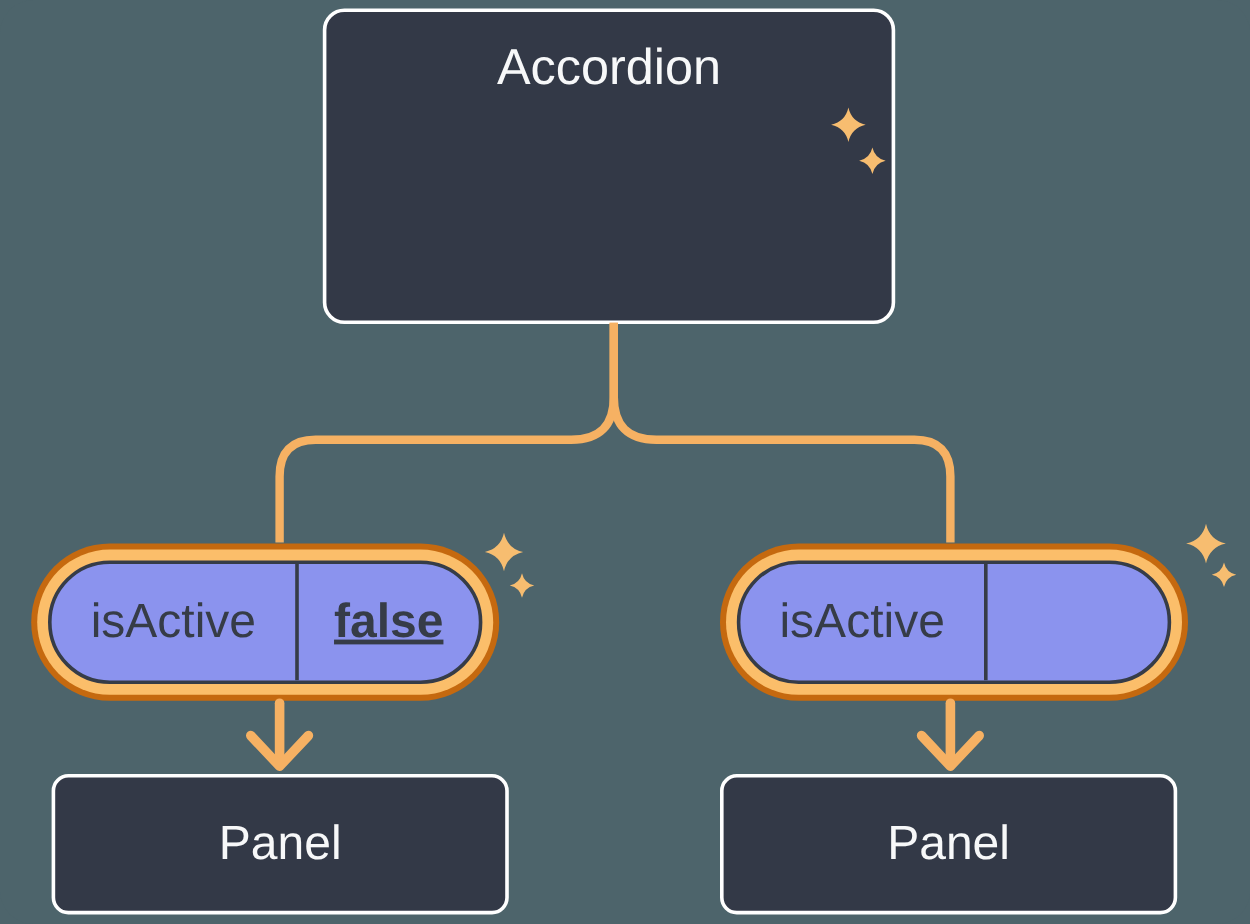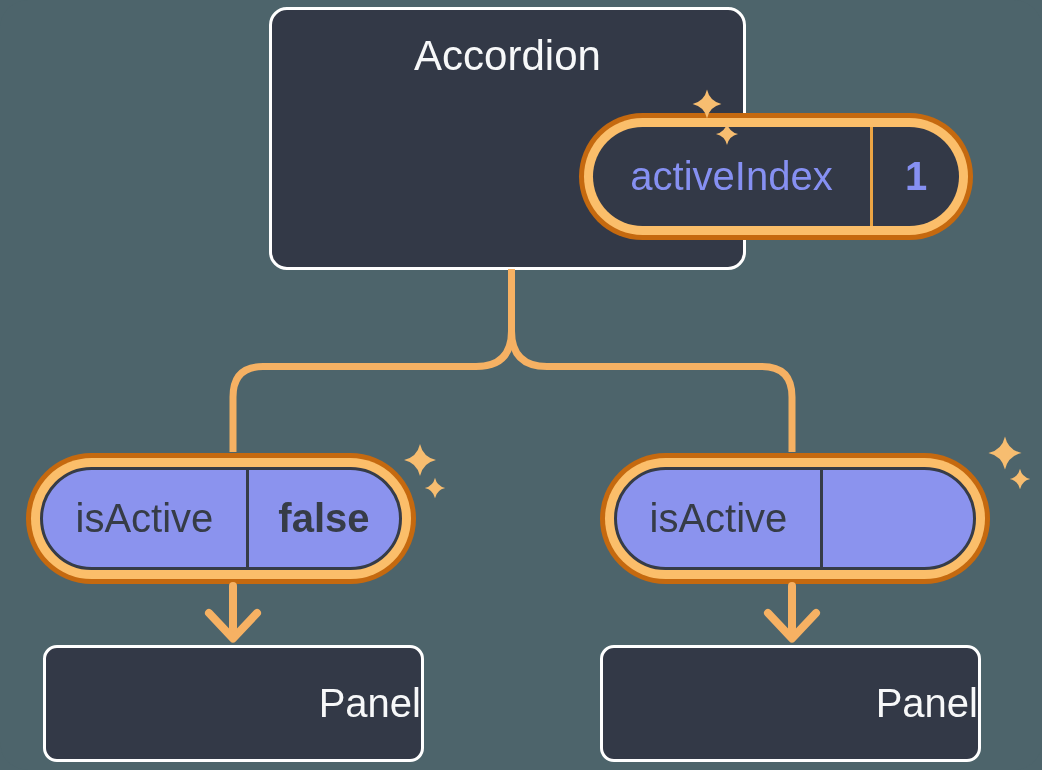--- a/index.html
+++ b/index.html
@@ -19,21 +19,21 @@
     position:absolute; background:var(--box_fill);
     border:3px solid var(--box_border); box-sizing:border-box;
   }
   .accordion-box { left:269px; top:7px; width:477px; height:263px; border-radius:18px; }
   .node-title {
     position:absolute; left:0; right:0; top:22px; text-align:center;
     font-size:42px; font-weight:500; color:var(--light_text);
   }
   .panel-box {
     width:381px; height:117px; border-radius:14px; top:645px;
-    display:flex; align-items:center; justify-content:flex-end;
+    display:flex; align-items:center; justify-content:center;
     font-size:40px; font-weight:500; color:var(--light_text);
   }
   .panel-left { left:43px; }
   .panel-right { left:600px; }
 
   .pill-ring-outer {
     position:absolute; background:var(--ring_outer); border-radius:999px;
     padding:5px; box-sizing:border-box;
   }
   .pill-ring-inner {
@@ -47,50 +47,41 @@
   .state-core { background:var(--box_fill); }
   .prop-core  { background:var(--pill_fill); border:3px solid var(--dark_text); }
 
   .cell { display:flex; align-items:center; justify-content:center; font-size:40px; }
   .state-core .cell { color:var(--periwinkle); }
   .prop-core  .cell { color:var(--dark_text); }
   .cell-label { flex:1 1 auto; }
   .cell-value { font-weight:700; }
   .state-core .cell-value { flex:0 0 86px; }
   .prop-core  .cell-label { flex:0 0 57%; }
-  .prop-core  .cell-value { flex:1 1 auto; }
+  .prop-core  .cell-value { flex:1 1 auto;text-decoration:underline; }
   .divider { flex:0 0 3px; }
   .divider-orange { background:var(--divider_orange); }
   .divider-dark { background:var(--dark_text); }
 
   .state-pill { left:307px; top:103px; width:394px; height:127px; }
   .prop-pill-left  { left:26px;  top:453px; width:390px; height:131px; }
   .prop-pill-right { left:600px; top:453px; width:390px; height:131px; }
 
   .overlay-svg { position:absolute; left:0; top:0; pointer-events:none; }
   .connector { fill:none; stroke:var(--line); stroke-width:7; }
   .arrow { fill:none; stroke:var(--line); stroke-width:8; stroke-linecap:round; stroke-linejoin:round; }
   .sparkle { fill:var(--sparkle); stroke:none; }
 </style>
 </head>
 <body>
 
 <div class="canvas">
 
   <div class="node accordion-box">
     <div class="node-title">Accordion</div>
-    <div class="pill-ring-outer state-pill">
-      <div class="pill-ring-inner">
-        <div class="pill-core state-core">
-          <div class="cell cell-label">activeIndex</div>
-          <div class="divider divider-orange"></div>
-          <div class="cell cell-value">1</div>
-        </div>
-      </div>
-    </div>
   </div>
 
   <div class="pill-ring-outer prop-pill-left">
     <div class="pill-ring-inner">
       <div class="pill-core prop-core">
         <div class="cell cell-label">isActive</div>
         <div class="divider divider-dark"></div>
         <div class="cell cell-value">false</div>
       </div>
     </div>

